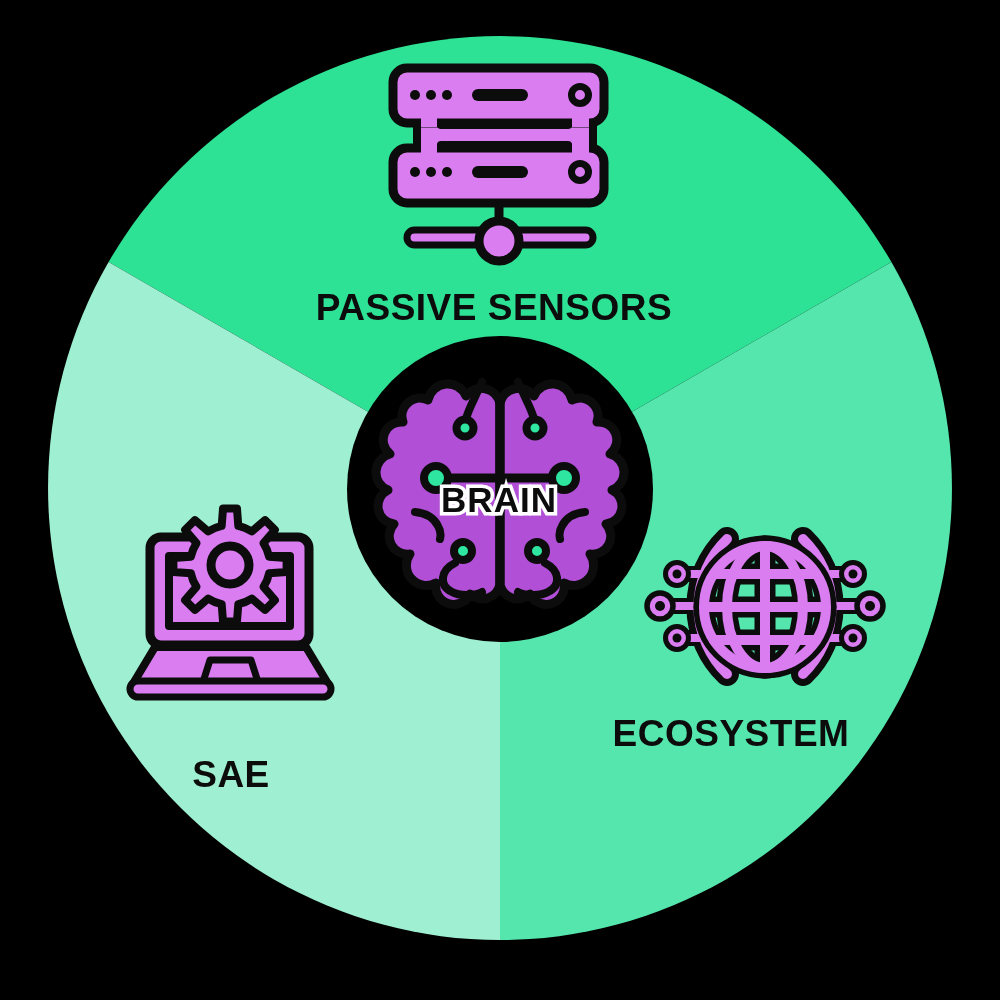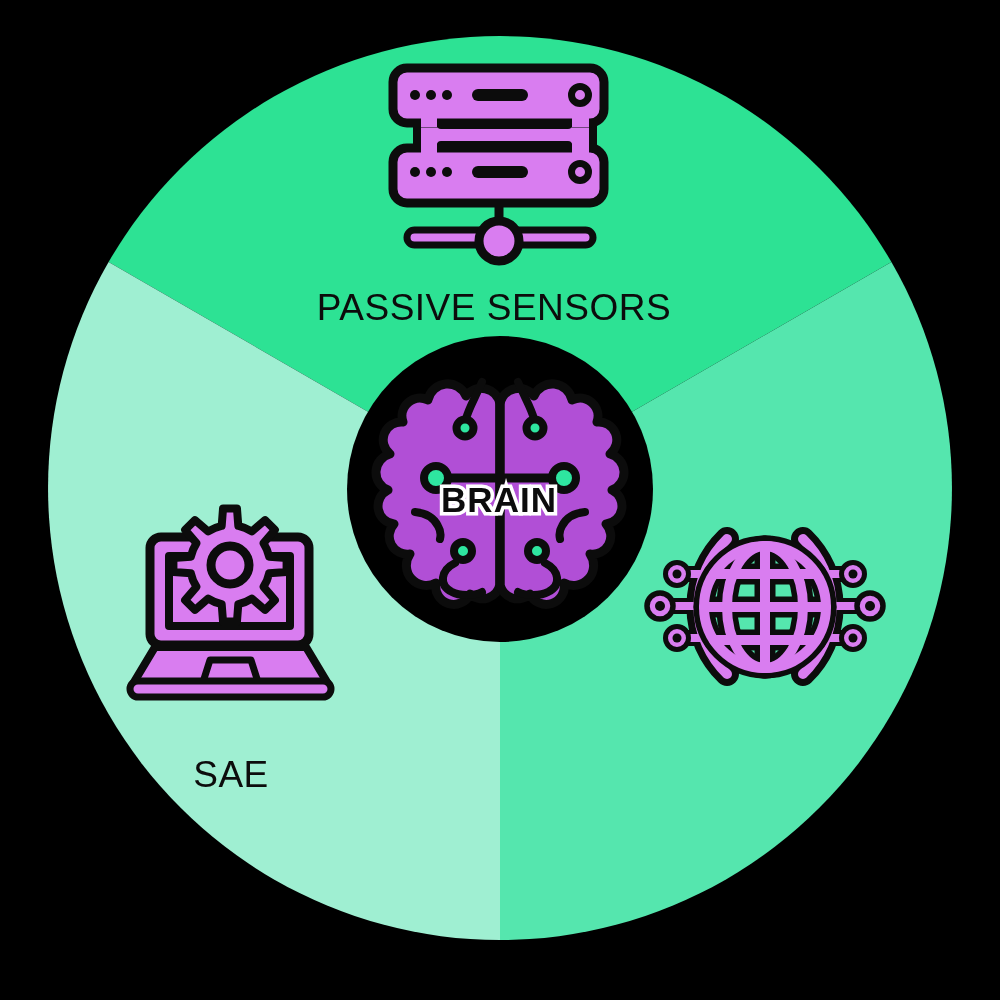--- a/index.html
+++ b/index.html
@@ -9,21 +9,21 @@
     font-family:"Liberation Sans",sans-serif;
   }
   .stage svg{position:absolute;overflow:visible;}
   .bg{left:0;top:0;}
   .icon-server{left:388px;top:60px;width:224px;height:214px;}
   .icon-brain{left:372px;top:366px;width:256px;height:252px;}
   .icon-laptop{left:126px;top:502px;width:210px;height:202px;}
   .icon-eco{left:642px;top:528px;width:246px;height:158px;}
   .label{
     position:absolute;transform:translate(-50%,-50%);
-    font-weight:normal;font-size:37px;letter-spacing:.5px;white-space:nowrap;
+    font-weight:bold;font-size:37px;letter-spacing:.5px;white-space:nowrap;
     color:var(--label-text,#0c0c0c);
   }
   .label-top{left:494px;top:308px;}
   .label-left{left:231px;top:775px;}
   .label-right{left:731px;top:734px;}
   
   .seg-top{fill:var(--segment-top);}
   .seg-right{fill:var(--segment-right);}
   .seg-left{fill:var(--segment-left);}
   .fbg{fill:var(--background);}
@@ -161,15 +161,16 @@
         <path d="M714,640 L816,640"></path>
       </g>
     </defs>
     <use href="#ecoSide"></use>
     <use href="#ecoSide" transform="translate(1530,0) scale(-1,1)"></use>
     <use href="#globeGrid" class="fn sk rj" stroke-width="21"></use>
     <use href="#globeGrid" class="fn sip rj" stroke-width="10"></use>
   </svg>
 
   <div class="label label-top">PASSIVE SENSORS</div>
+  <div class="label label-right">ECOSYSTEM</div>
   <div class="label label-left">SAE</div>
 
 </div>
 
 </body></html>

